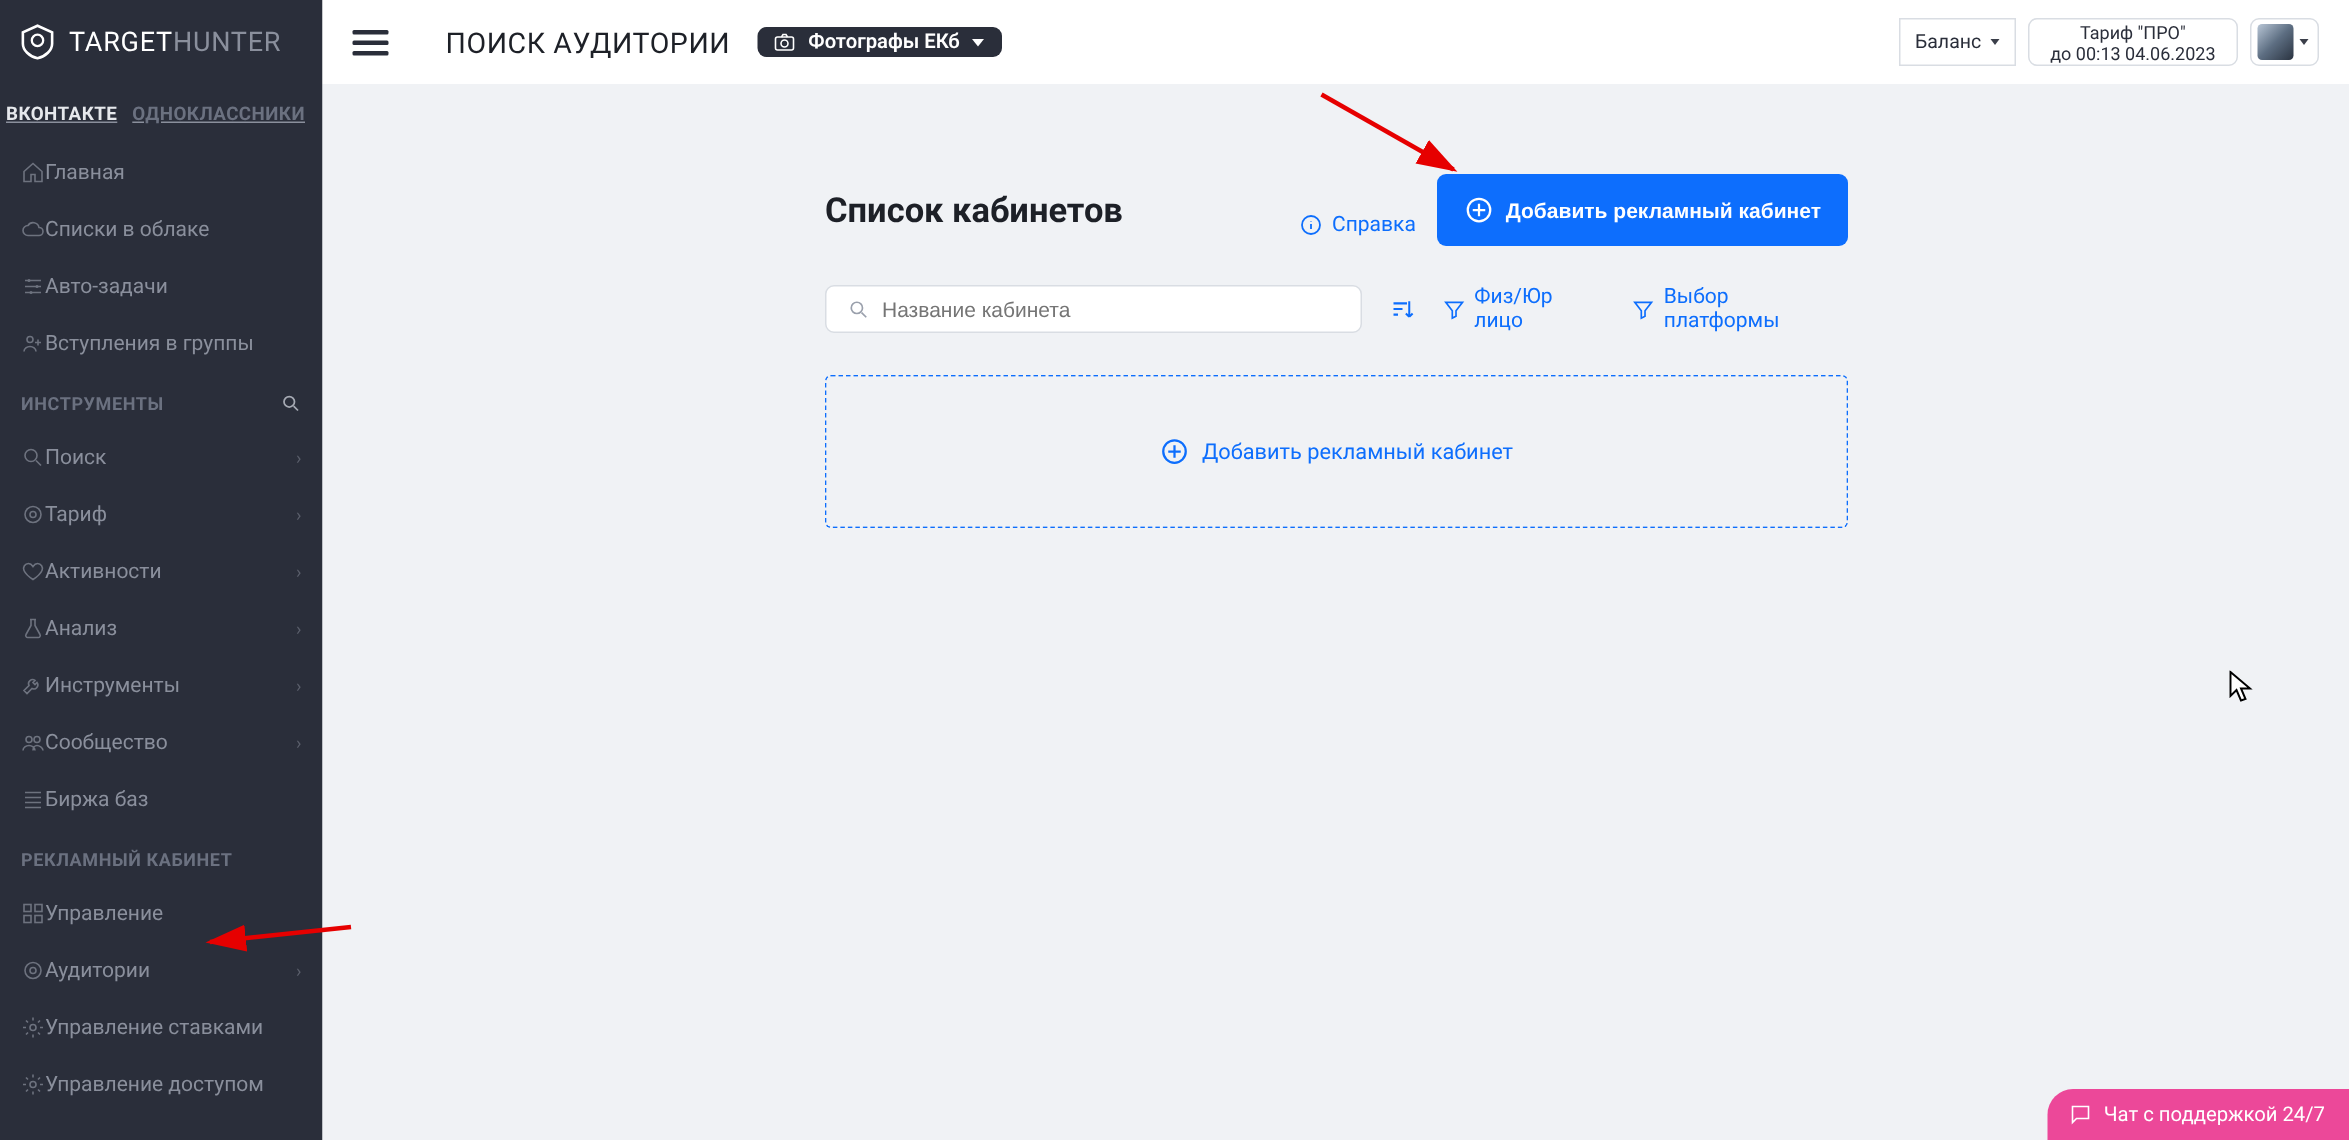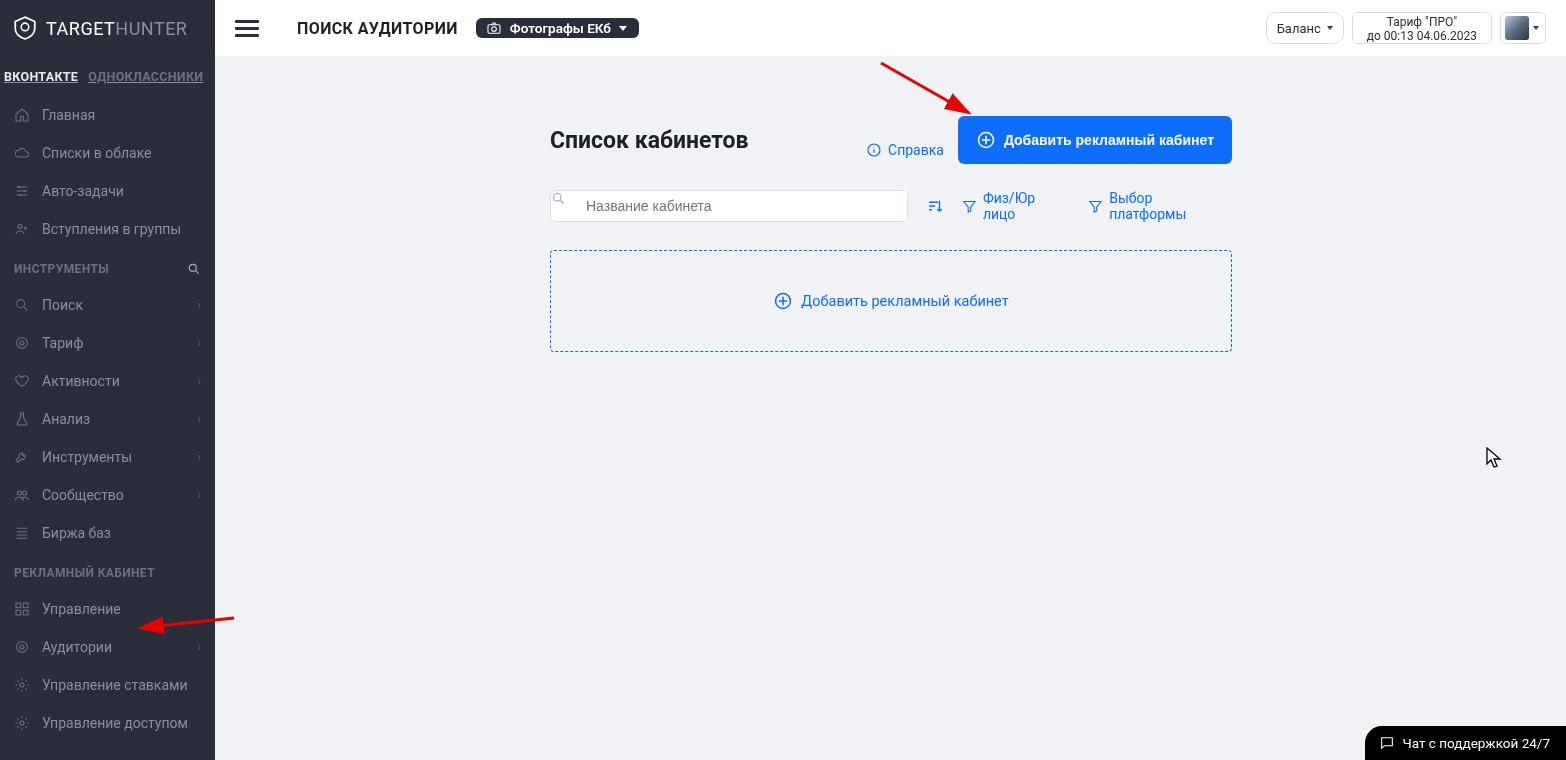--- a/index.html
+++ b/index.html
@@ -9,61 +9,61 @@
 .sidebar { position: absolute; left: 0; top: 0; width: 215px; height: 760px; background: #2a2e3a; color: #8a8f9c; overflow: hidden; }
 .logo-area { height: 56px; display: flex; align-items: center; padding: 0 12px; gap: 8px; }
 .logo-shield { width: 26px; height: 26px; }
 .logo-text { font-size: 18px; letter-spacing: 0.5px; }
 .logo-text b { color: #fff; font-weight: 400; }
 
 .social-tabs { display: flex; padding: 0 4px; gap: 10px; height: 40px; align-items: center; font-size: 12.5px; font-weight: 700; letter-spacing: 0.3px; text-decoration: underline; }
 .social-tabs .tab { color: #6b7180; cursor: pointer; }
 .social-tabs .tab.active { color: #e6e8ec; }
 
-.nav-item { display: flex; align-items: center; gap: 12px; padding: 0 14px; height: 38px; font-size: 14px; color: #8a8f9c; cursor: pointer; position: relative; }
+.nav-item { display: flex; align-items: center; padding: 0 14px; height: 38px; font-size: 14px; color: #8a8f9c; cursor: pointer; position: relative; }
 .nav-icon { width: 16px; height: 16px; flex: 0 0 16px; opacity: 0.7; }
 .nav-chevron { margin-left: auto; font-size: 12px; opacity: 0.5; }
 
 .nav-section { display: flex; align-items: center; justify-content: space-between; padding: 14px 14px 10px; font-size: 12px; font-weight: 700; letter-spacing: 0.4px; color: #6b7180; }
 .nav-section .search-icon { width: 14px; height: 14px; opacity: 0.8; cursor: pointer; }
 
 
 .header { position: absolute; left: 215px; top: 0; right: 0; height: 56px; background: #fff; display: flex; align-items: center; padding: 0 20px; gap: 18px; }
 .burger { width: 24px; height: 24px; display: flex; flex-direction: column; justify-content: center; gap: 4px; cursor: pointer; }
 .burger span { height: 3px; background: #2a2e3a; border-radius: 1px; }
-.page-title { font-size: 16px; font-weight: 700; letter-spacing: 0.4px; color: #1d2027; padding-left: 20px; }
+.page-title { font-size: 19px; font-weight: 400; letter-spacing: 0.4px; color: #1d2027; padding-left: 20px; }
 .project-pill { background: #2a2e3a; color: #fff; border-radius: 6px; height: 20px; padding: 0 12px 0 10px; display: flex; align-items: center; gap: 8px; font-size: 13.5px; font-weight: 600; cursor: pointer; }
 .project-pill .cam { width: 16px; height: 16px; }
 .project-pill .caret { width: 0; height: 0; border-left: 4px solid transparent; border-right: 4px solid transparent; border-top: 5px solid #fff; }
 
 .header-right { margin-left: auto; display: flex; align-items: center; gap: 8px; }
-.pill-btn { border: 1px solid #d9dde3; border-radius: 10px; background: #fff; height: 32px; padding: 0 10px; display: flex; align-items: center; gap: 6px; font-size: 13px; color: #2a2e3a; cursor: pointer; }
+.pill-btn { border: 1px solid #d9dde3; border-radius: 0; background: #fff; height: 32px; padding: 0 10px; display: flex; align-items: center; gap: 6px; font-size: 13px; color: #2a2e3a; cursor: pointer; }
 .pill-caret { width: 0; height: 0; border-left: 3px solid transparent; border-right: 3px solid transparent; border-top: 4px solid #3b3f4a; }
 .tariff-box { border: 1px solid #d9dde3; border-radius: 6px; height: 32px; padding: 2px 14px; text-align: center; font-size: 12px; line-height: 14px; color: #2a2e3a; }
 .avatar-box { border: 1px solid #d9dde3; border-radius: 6px; height: 32px; display: flex; align-items: center; padding: 0 6px 0 4px; cursor: pointer; gap: 4px; }
 .avatar { width: 24px; height: 24px; border-radius: 3px; background: linear-gradient(135deg,#b8c6d6 0%, #5d6e82 50%, #2a3340 100%); }
 
 
 .main { position: absolute; left: 215px; top: 56px; right: 0; bottom: 0; background: #f0f2f5; }
 .content { width: 682px; margin-left: 335px; padding-top: 60px; }
 .content-head { display: flex; align-items: center; }
 .content-title { font-size: 23px; font-weight: 700; color: #1d2027; }
 .help-link { margin-left: auto; display: flex; align-items: center; gap: 6px; color: #0d6efd; font-size: 14px; cursor: pointer; margin-top: 19px; }
 .add-btn-primary { margin-left: 14px; background: #0d6efd; color: #fff; border: none; border-radius: 6px; height: 48px; padding: 0 18px; display: flex; align-items: center; gap: 8px; font-size: 14px; font-weight: 600; cursor: pointer; }
 .filters-row { display: flex; align-items: center; gap: 18px; margin-top: 26px; }
-.search-field { flex: 0 0 358px; height: 32px; background: #fff; border: 1px solid #d9dde3; border-radius: 6px; display: flex; padding: 0 0; gap: 20px; }
+.search-field { flex: 0 0 358px; height: 32px; background: #fff; border: 1px solid #d9dde3; border-radius: 6px; display: flex; align-items: center; padding: 0 14px; gap: 8px; }
 .search-field input { border: none; outline: none; flex: 1; font-size: 14px; color: #2a2e3a; }
 .filter-link { color: #0d6efd; font-size: 14px; display: flex; align-items: center; gap: 6px; cursor: pointer; }
 .dropzone { margin-top: 28px; height: 102px; border: 1px dashed #0d6efd; border-radius: 4px; display: flex; align-items: center; justify-content: center; gap: 8px; color: #0d6efd; font-size: 14.5px; cursor: pointer; }
 
 
 svg { display: block; }
 
 
-.chat-widget { position: absolute; right: 0; bottom: 0; background: #000000; color: #fff; height: 34px; border-radius: 17px 0 0 0; padding: 0 16px 0 14px; display: flex; align-items: center; gap: 8px; font-size: 13.5px; }
+.chat-widget { position: absolute; right: 0; bottom: 0; background: #ec4899; color: #fff; height: 34px; border-radius: 17px 0 0 0; padding: 0 16px 0 14px; display: flex; align-items: center; gap: 8px; font-size: 13.5px; }
 
 
 .arrow { position: absolute; pointer-events: none; }
 
 
 .cursor { position: absolute; left: 1486px; top: 447px; pointer-events: none; }
 </style>
 </head>
 <body>
 

